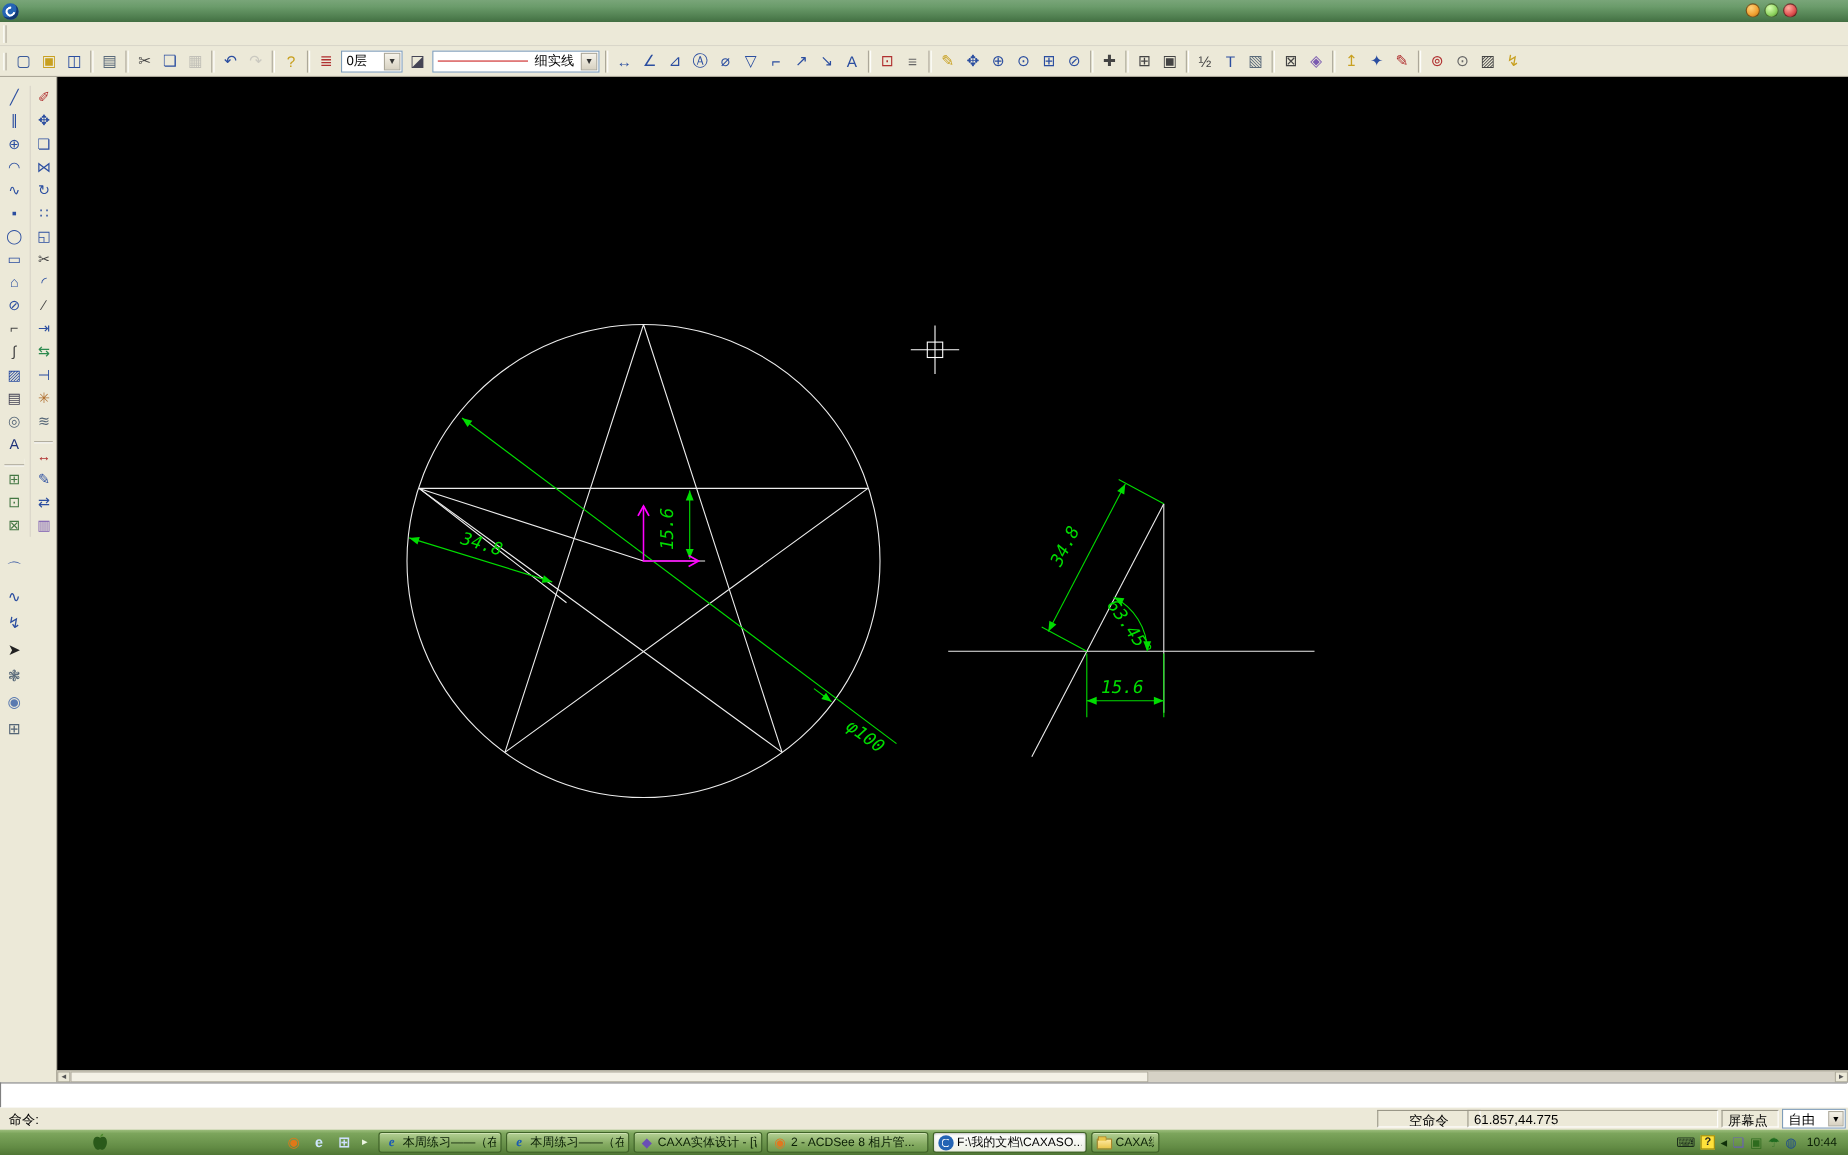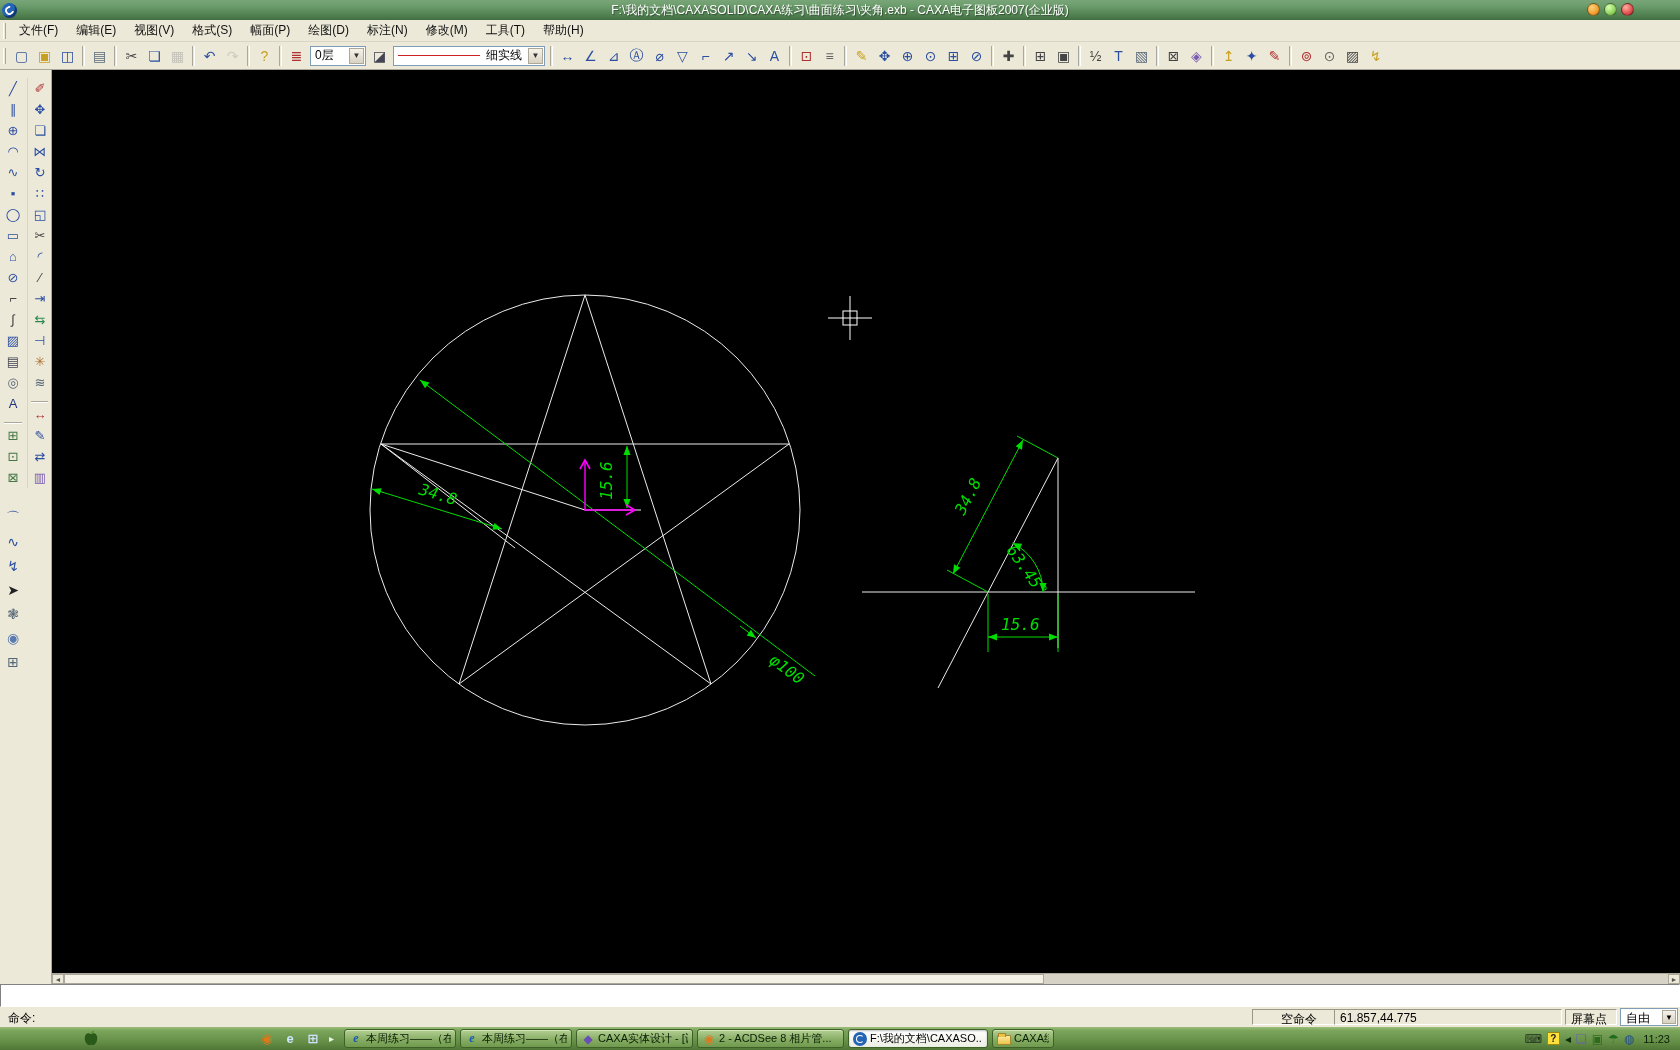--- a/index.html
+++ b/index.html
@@ -95,31 +95,29 @@
   .tray { position:absolute; right:0; top:0; height:23px; display:flex; align-items:center; gap:5px; padding-right:10px; }
   .tray-ic { font-size:12px; line-height:14px; }
   .tray-ic.boxed { background:#ffe13a; border:1px solid #9a8a10; font-size:10px; font-weight:bold; width:13px; height:13px; text-align:center; line-height:11px; }
   .clock { color:#0a1f05; font-size:11px; margin-left:4px; }
 </style>
 </head>
 <body>
 
 <div class="titlebar">
   <span class="app-logo"></span>
-  <span class="title-text">F:\我的文档\CAXASOLID\CAXA练习\曲面练习\夹角.exb - CAXA电子图板2007(企业版)</span>
   <span class="win-btns">
     <span class="wb min"></span>
     <span class="wb max"></span>
     <span class="wb close"></span>
   </span>
 </div>
 
 <div class="menubar">
   <span class="grip"></span>
-  <span id="menu-items"><span class="menu-item">文件(F)</span><span class="menu-item">编辑(E)</span><span class="menu-item">视图(V)</span><span class="menu-item">格式(S)</span><span class="menu-item">幅面(P)</span><span class="menu-item">绘图(D)</span><span class="menu-item">标注(N)</span><span class="menu-item">修改(M)</span><span class="menu-item">工具(T)</span><span class="menu-item">帮助(H)</span></span>
 </div>
 
 <div class="toolbar" id="toolbar">
   <span class="grip"></span>
 <div class="tb-btn">
       <span style="color: rgb(58, 90, 154);">▢</span>
     </div>
     <div class="tb-btn">
       <span style="color: rgb(200, 160, 32);">▣</span>
     </div>
@@ -531,15 +529,15 @@
   <span class="tray">
     <span id="trayicons" style="display:flex;align-items:center;gap:5px">
         <span class="tray-ic" style="color: rgb(26, 42, 26);">⌨</span>
         <span class="tray-ic boxed" style="color: rgb(34, 34, 34);">?</span>
         <span class="tray-ic" style="color: rgb(16, 48, 10);">◂</span>
         <span class="tray-ic" style="color: rgb(106, 95, 181);">❏</span>
         <span class="tray-ic" style="color: rgb(46, 107, 30);">▣</span>
         <span class="tray-ic" style="color: rgb(31, 107, 31);">☂</span>
         <span class="tray-ic" style="color: rgb(31, 75, 143);">◍</span>
       </span>
-    <span class="clock">11:23</span>
+    <span class="clock">10:44</span>
   </span>
 </div>
 
 </body></html>

